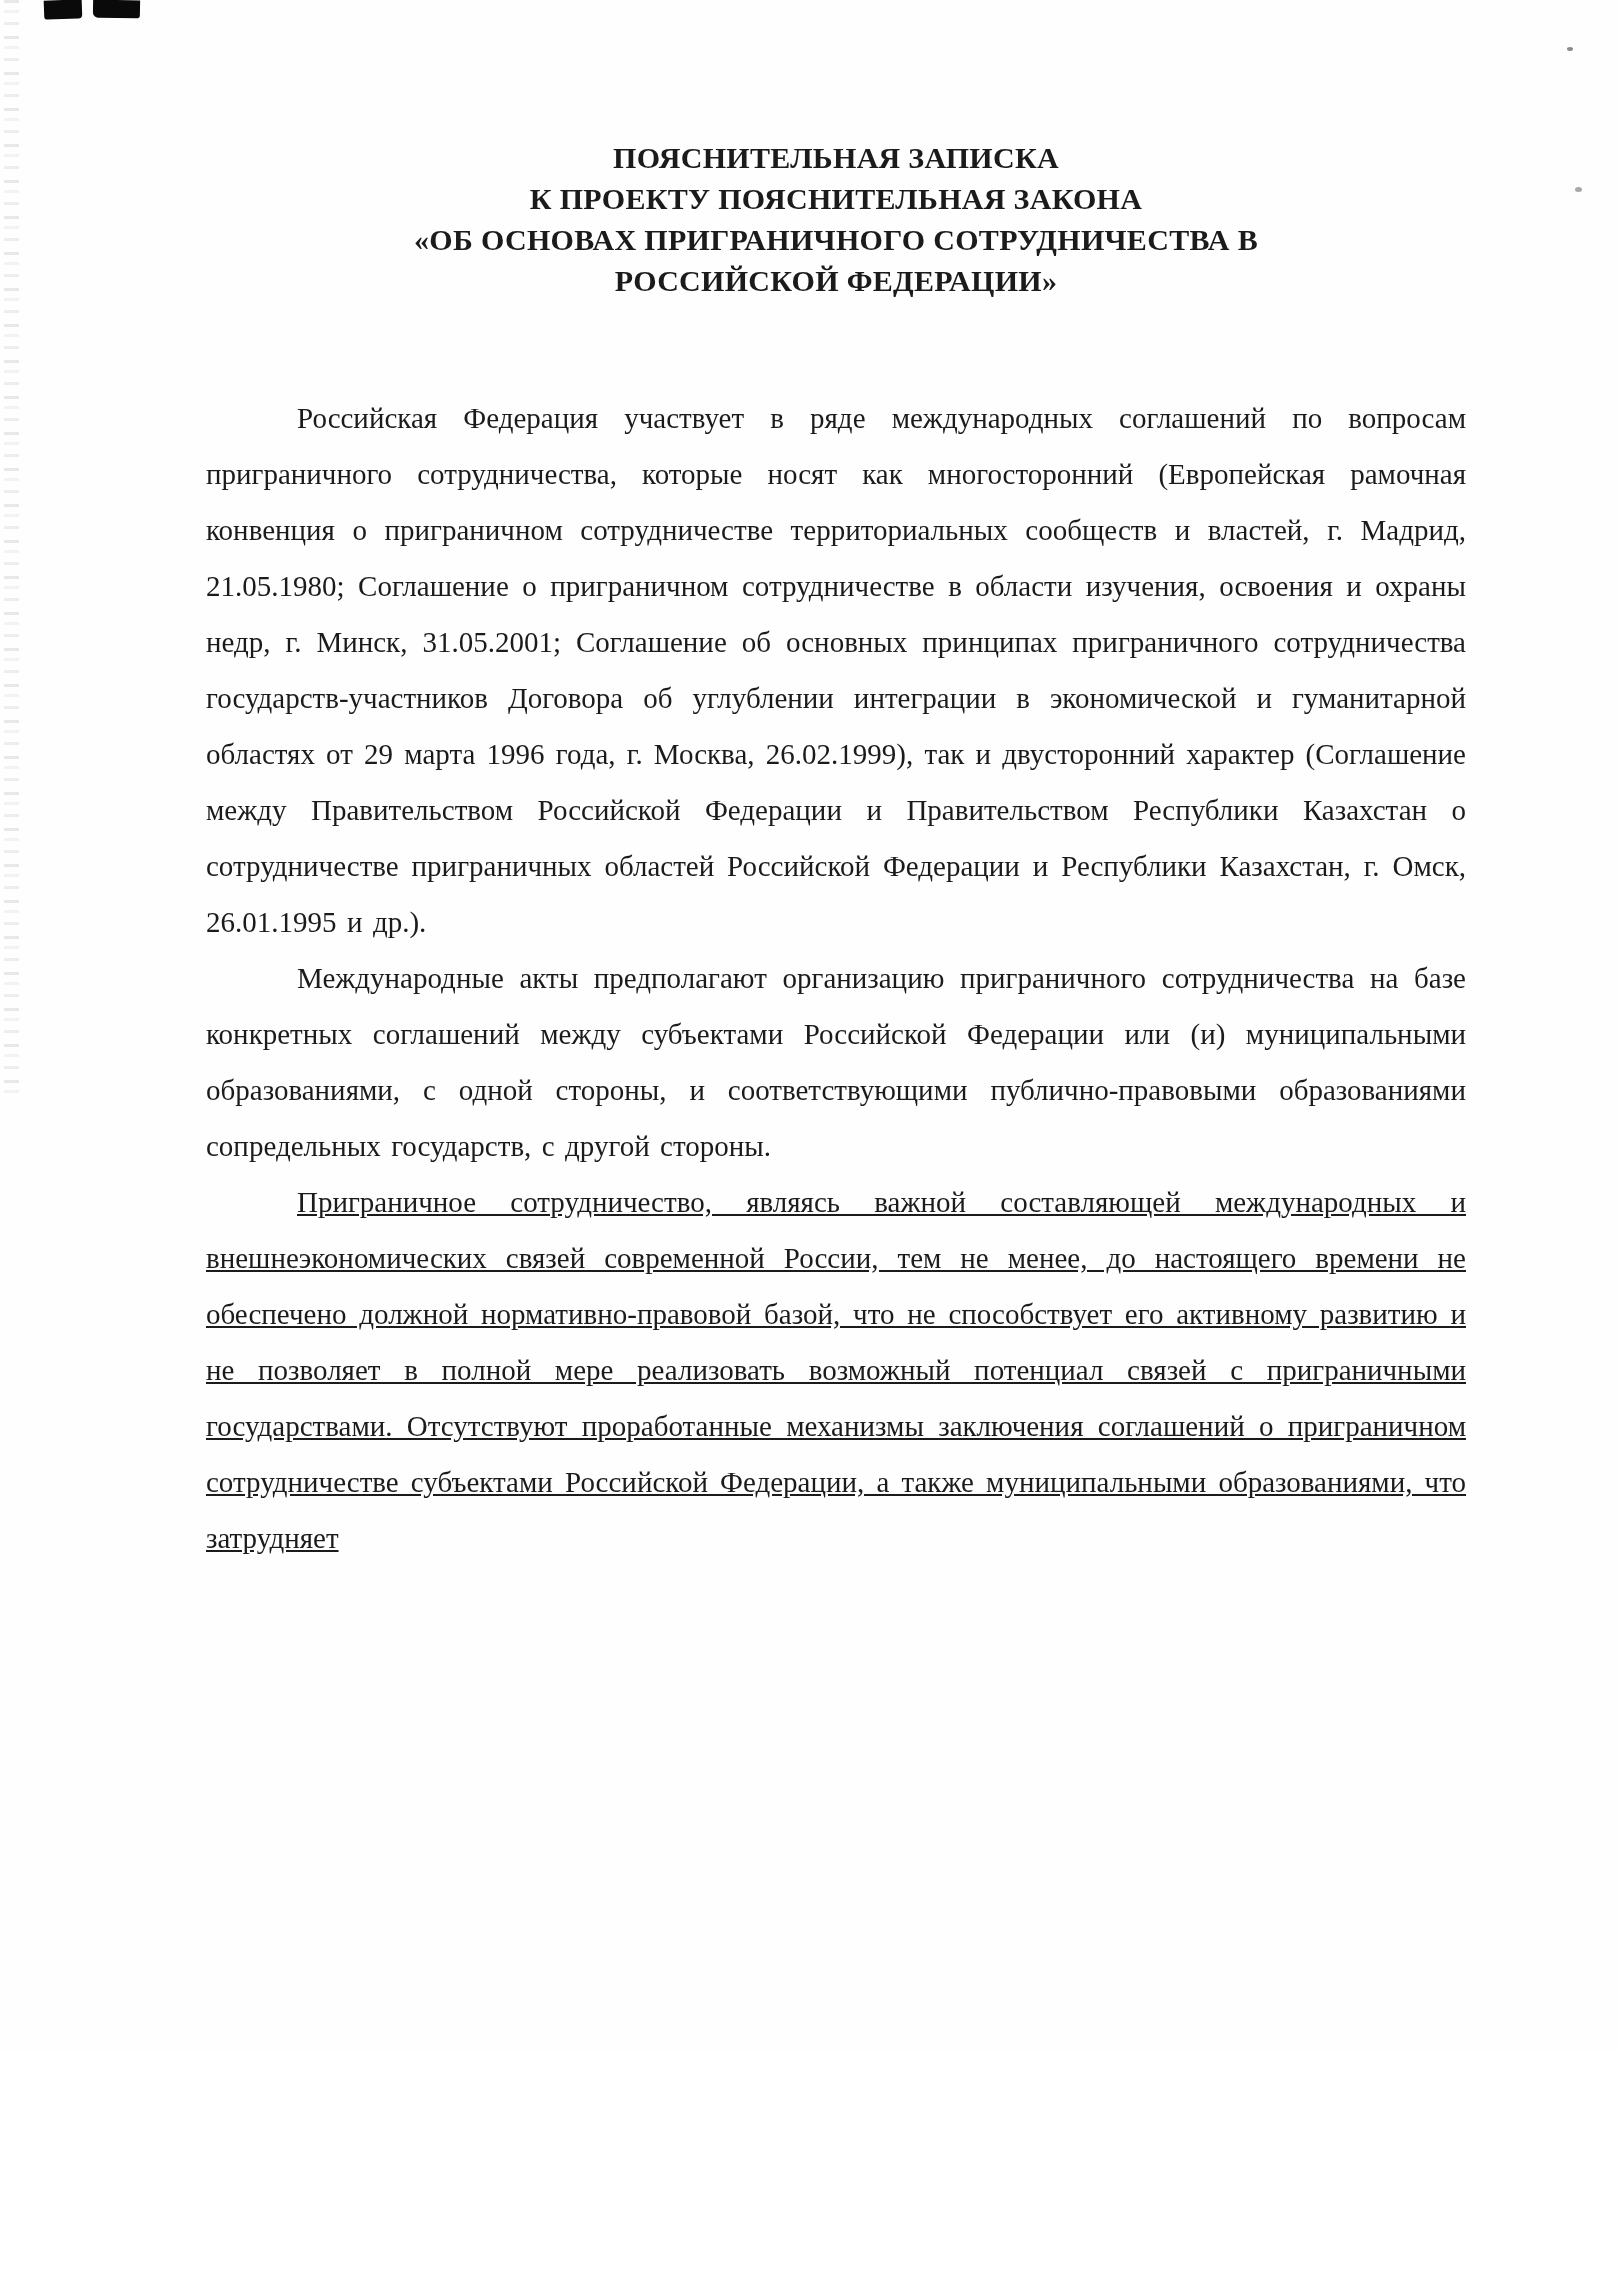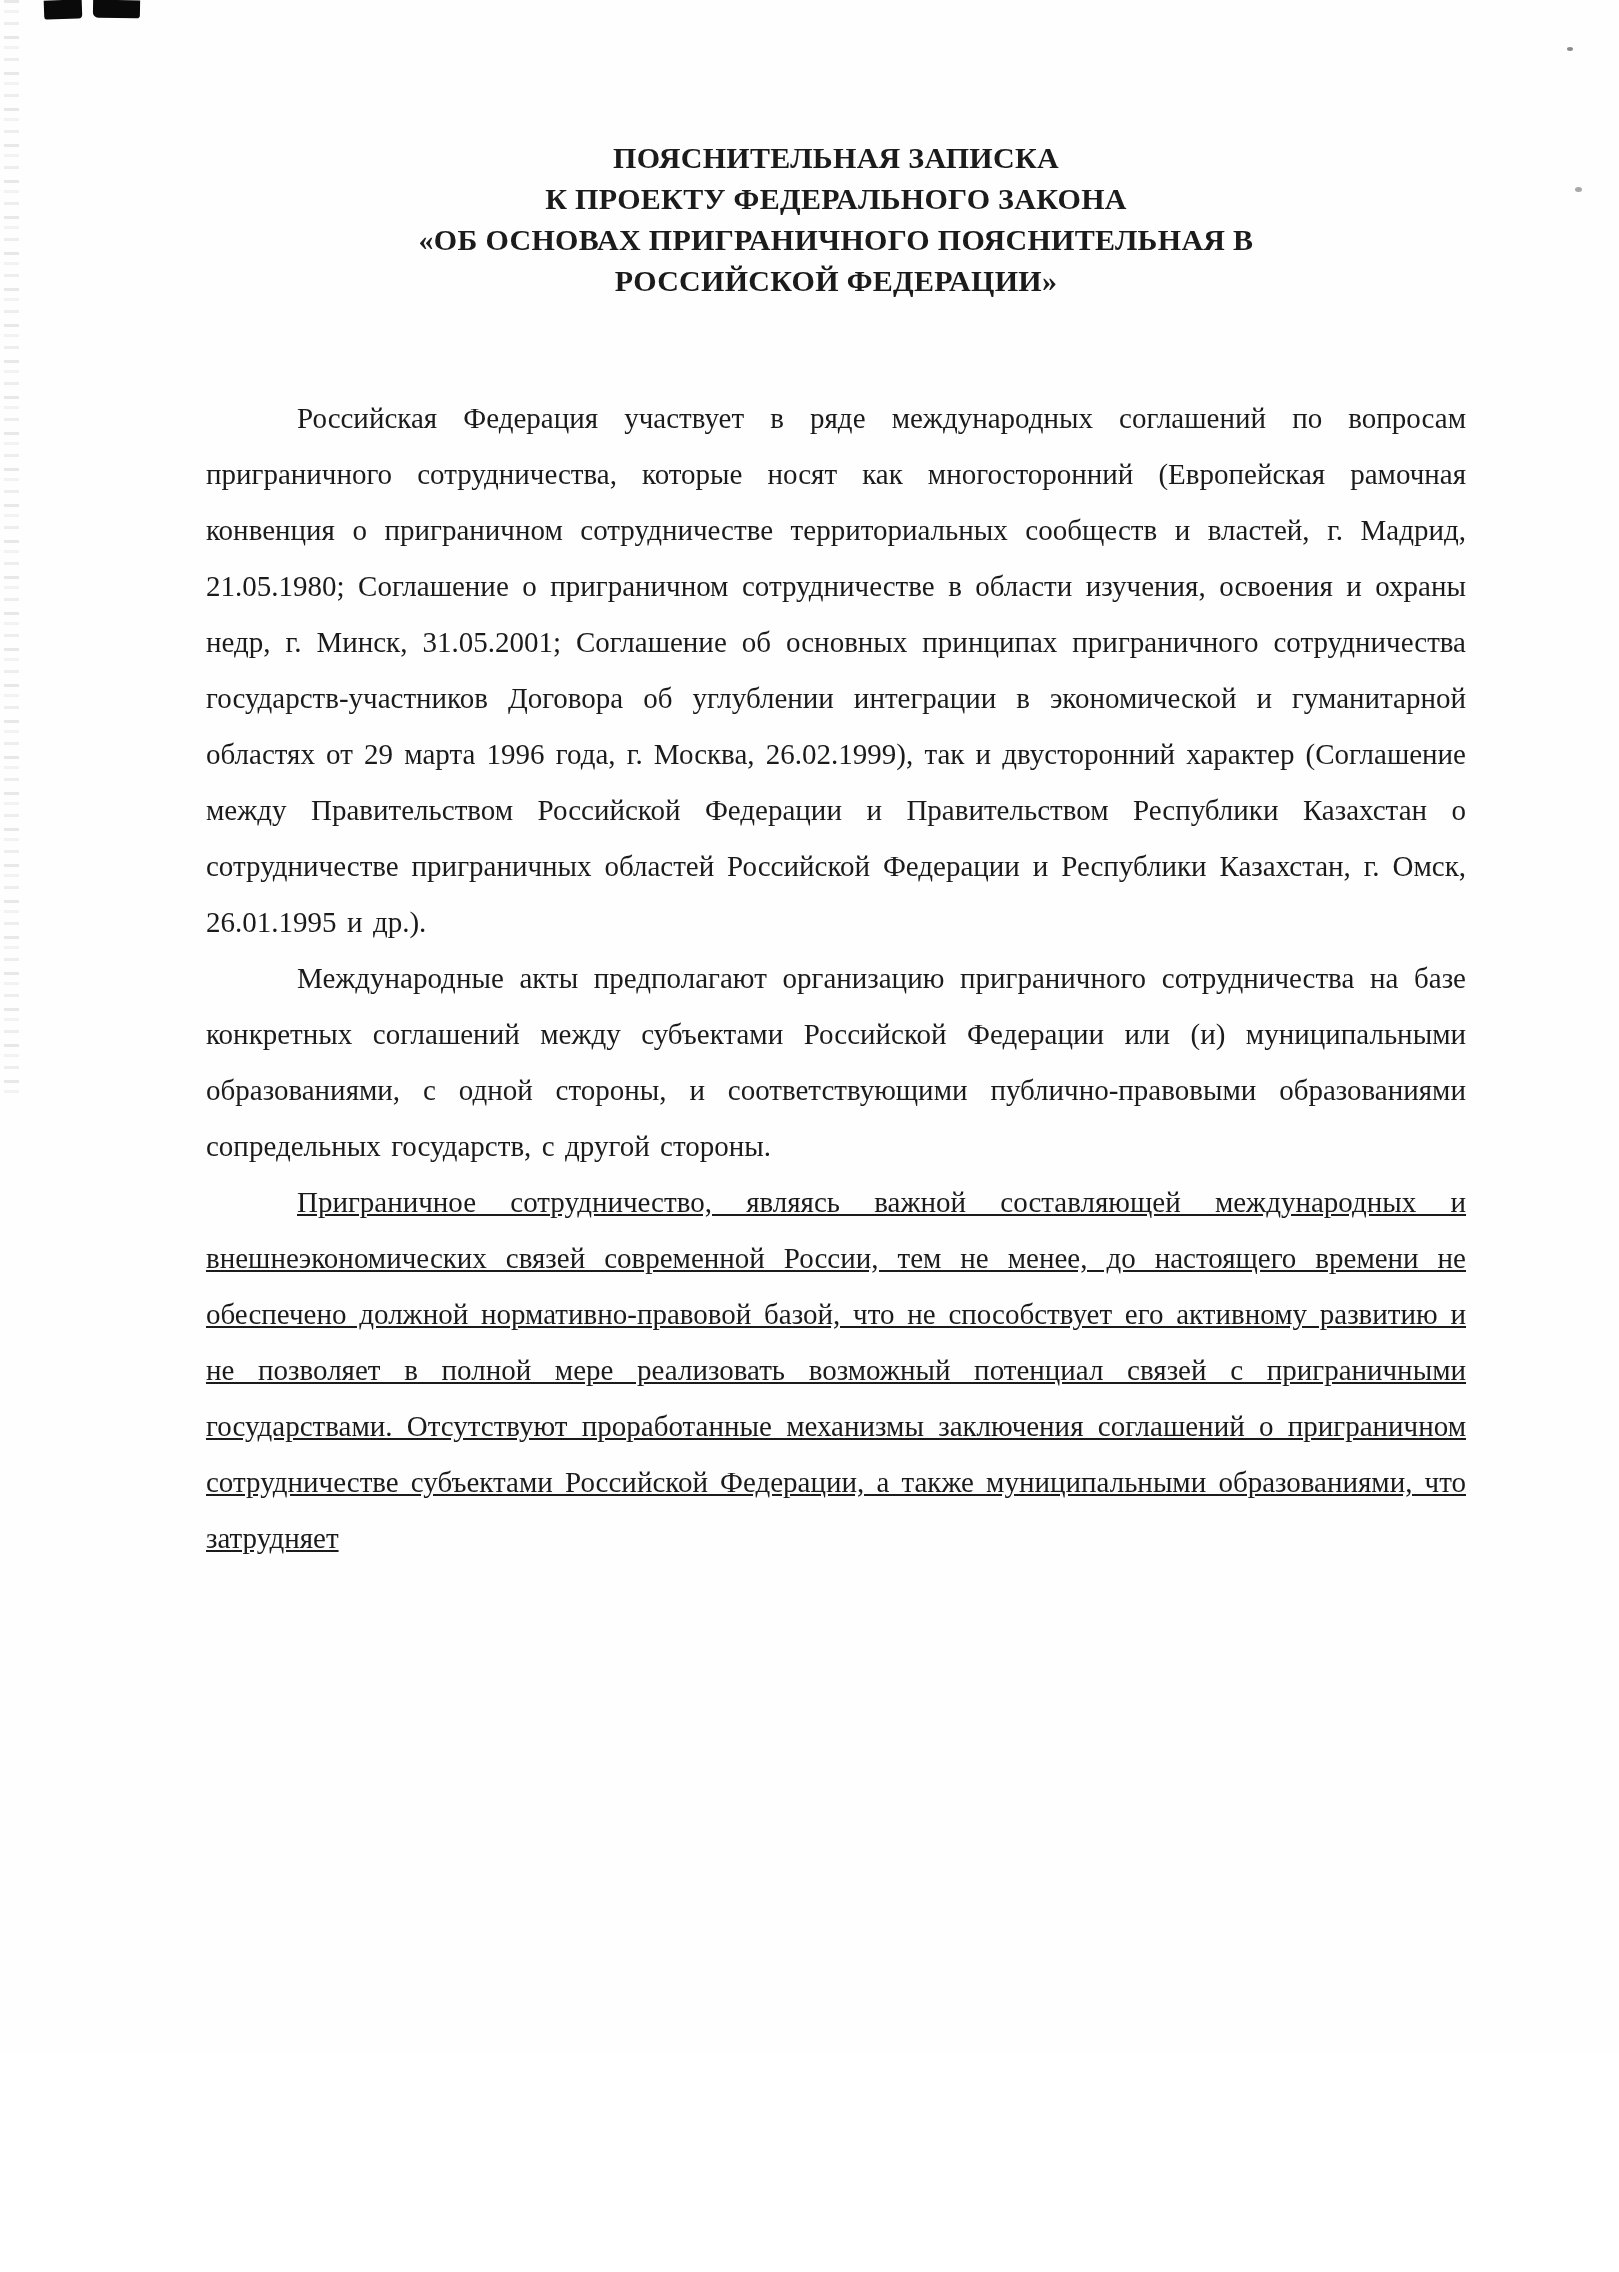--- a/index.html
+++ b/index.html
@@ -101,22 +101,22 @@
     <div class="blob-b"></div>
   </div>
   <div class="edge-noise"></div>
   <div class="speck s1"></div>
   <div class="speck s2"></div>
 
   <div class="content">
 
     <h1 class="doc-title">
       <span class="title-line">ПОЯСНИТЕЛЬНАЯ ЗАПИСКА</span>
-      <span class="title-line">К ПРОЕКТУ ФЕДЕРАЛЬНОГО ЗАКОНА</span>
-      <span class="title-line">«ОБ ОСНОВАХ ПРИГРАНИЧНОГО ПОЯСНИТЕЛЬНАЯ В</span>
+      <span class="title-line">К ПРОЕКТУ ПОЯСНИТЕЛЬНАЯ ЗАКОНА</span>
+      <span class="title-line">«ОБ ОСНОВАХ ПРИГРАНИЧНОГО СОТРУДНИЧЕСТВА В</span>
       <span class="title-line">РОССИЙСКОЙ ФЕДЕРАЦИИ»</span>
     </h1>
 
     <p class="para">Российская Федерация участвует в ряде международных соглашений по вопросам приграничного сотрудничества, которые носят как многосторонний (Европейская рамочная конвенция о приграничном сотрудничестве территориальных сообществ и властей, г. Мадрид, 21.05.1980; Соглашение о приграничном сотрудничестве в области изучения, освоения и охраны недр, г. Минск, 31.05.2001; Соглашение об основных принципах приграничного сотрудничества государств-участников Договора об углублении интеграции в экономической и гуманитарной областях от 29 марта 1996 года, г. Москва, 26.02.1999), так и двусторонний характер (Соглашение между Правительством Российской Федерации и Правительством Республики Казахстан о сотрудничестве приграничных областей Российской Федерации и Республики Казахстан, г. Омск, 26.01.1995 и др.).</p>
     <p class="para">Международные акты предполагают организацию приграничного сотрудничества на базе конкретных соглашений между субъектами Российской Федерации или (и) муниципальными образованиями, с одной стороны, и соответствующими публично-правовыми образованиями сопредельных государств, с другой стороны.</p>
     <p class="para continues">Приграничное сотрудничество, являясь важной составляющей международных и внешнеэкономических связей современной России, тем не менее, до настоящего времени не обеспечено должной нормативно-правовой базой, что не способствует его активному развитию и не позволяет в полной мере реализовать возможный потенциал связей с приграничными государствами. Отсутствуют проработанные механизмы заключения соглашений о приграничном сотрудничестве субъектами Российской Федерации, а также муниципальными образованиями, что затрудняет</p>
 
   </div>
 
 </div>

